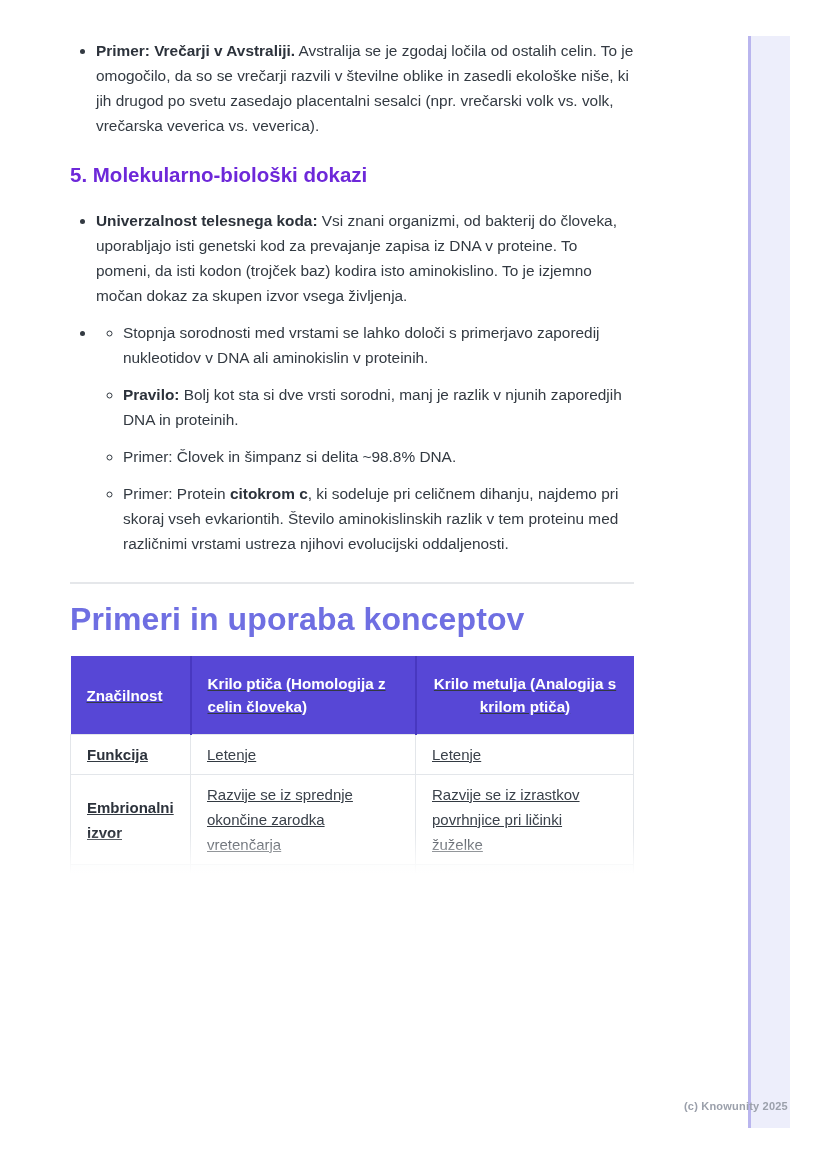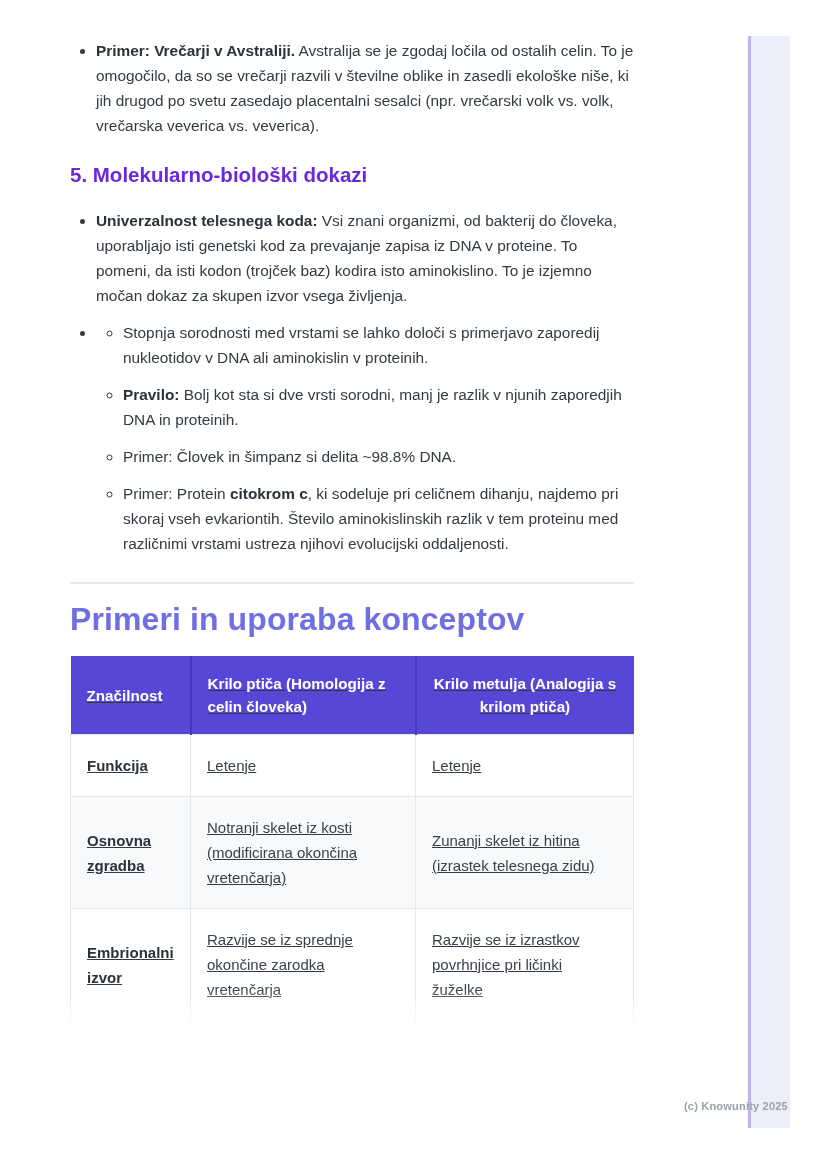--- a/index.html
+++ b/index.html
@@ -38,21 +38,21 @@
     border-collapse:collapse;width:563px;table-layout:fixed;
     font-size:15px;line-height:25px;text-decoration:underline;
   }
   table.compare th{
     background:#5747d6;color:#ffffff;font-weight:600;text-align:left;
     vertical-align:middle;padding:16px 16px;border-right:2px solid #4838c0;
     line-height:23px;font-size:15.2px;
   }
   table.compare th:last-child{border-right:none;text-align:center;}
   table.compare td{
-    border:1px solid #e3e6ea;padding:18px 16px;vertical-align:middle;
+    border:1px solid #e3e6ea;padding:7px 16px;vertical-align:middle;
     background:#ffffff;color:#3a414a;
   }
   table.compare tr.alt td{background:#f7f9fb;}
   table.compare td.label{font-weight:bold;color:#2c323b;}
   table.compare tr.partial td{padding:0;height:22px;}
   .fade{
     position:absolute;left:-8px;right:-8px;bottom:-2px;height:58px;
     background:linear-gradient(to bottom,rgba(255,255,255,0) 0%,#ffffff 72%,#ffffff 100%);
     pointer-events:none;z-index:4;
   }
@@ -121,25 +121,20 @@
           <th>Krilo ptiča (Homologija z celin človeka)</th>
           <th>Krilo metulja (Analogija s krilom ptiča)</th>
         </tr>
       </thead>
       <tbody>
         <tr>
           <td class="label">Funkcija</td>
           <td>Letenje</td>
           <td>Letenje</td>
         </tr>
-        <tr class="alt">
-          <td class="label">Osnovna zgradba</td>
-          <td>Notranji skelet iz kosti (modificirana okončina vretenčarja)</td>
-          <td>Zunanji skelet iz hitina (izrastek telesnega zidu)</td>
-        </tr>
         <tr>
           <td class="label">Embrionalni izvor</td>
           <td>Razvije se iz sprednje okončine zarodka vretenčarja</td>
           <td>Razvije se iz izrastkov povrhnjice pri ličinki žuželke</td>
         </tr>
         <tr class="alt partial">
           <td></td>
           <td></td>
           <td></td>
         </tr>

